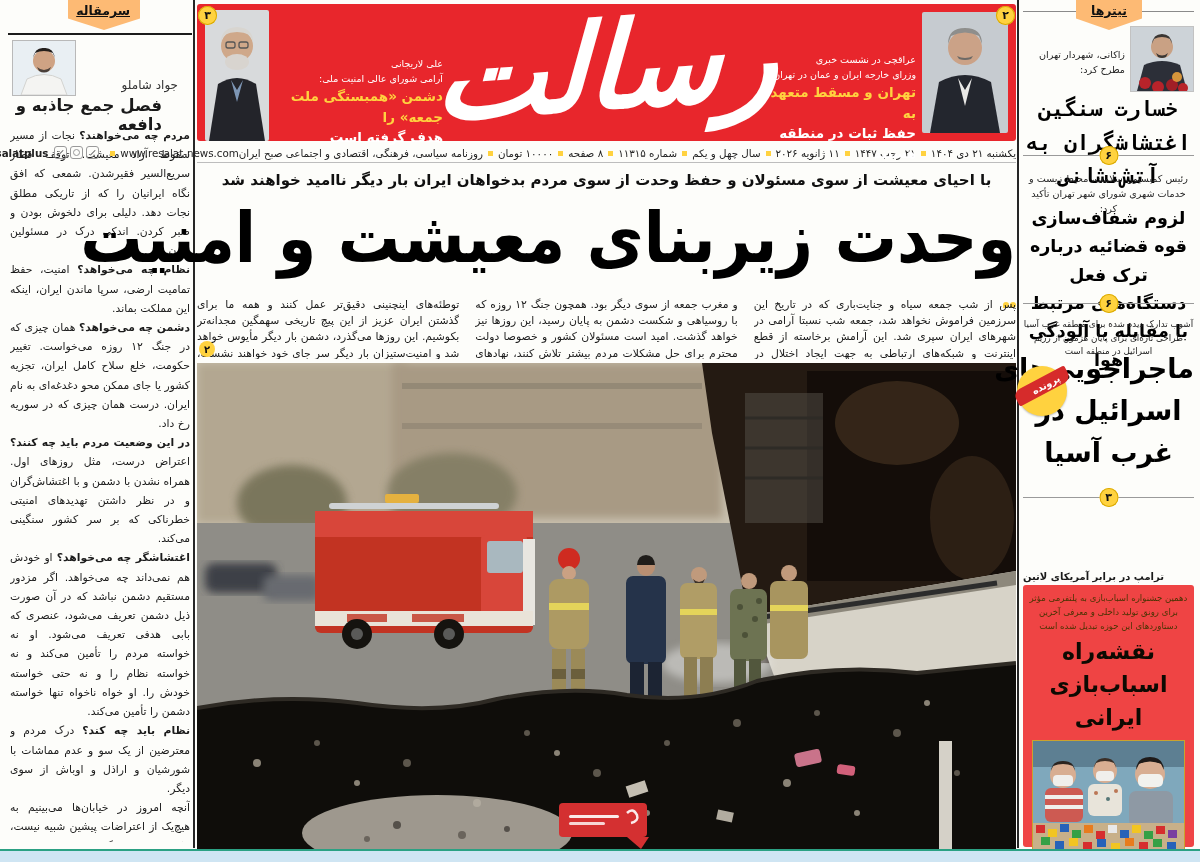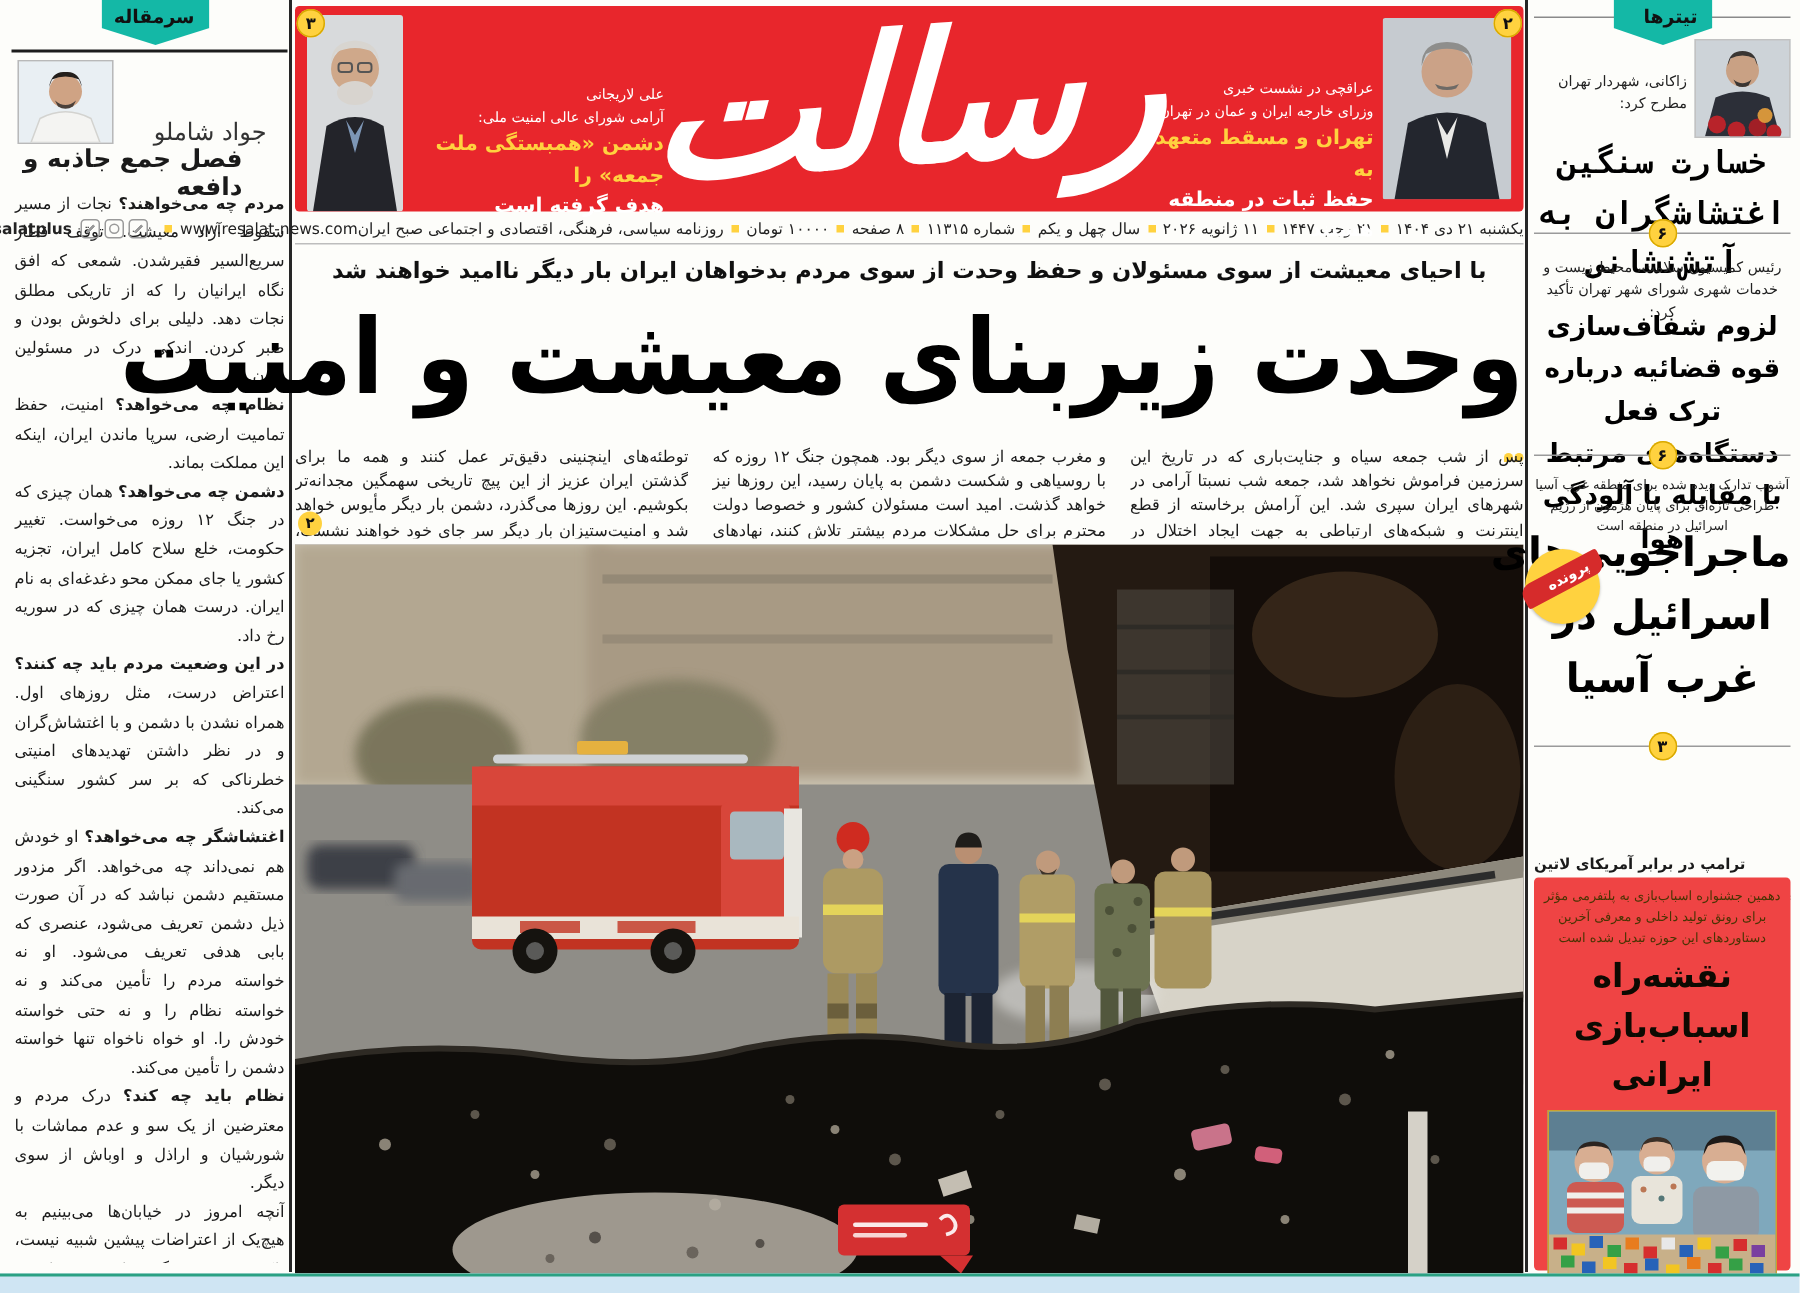--- a/index.html
+++ b/index.html
@@ -5,31 +5,31 @@
   html,body{margin:0;padding:0;}
   body{
     width:1200px;height:862px;position:relative;overflow:hidden;
     background:#fdfdfa;color:#1a1a1a;
     font-family:"DejaVu Sans","Liberation Sans",sans-serif;
     direction:rtl;
   }
   .abs{position:absolute;}
   
   .tab{
-    position:absolute;background:#14b8a6;color:#111;font-weight:bold;
-    font-size:12.5px;padding:3px 10px 2px;
+    position:absolute;background:#fdba74;color:#111;font-weight:bold;
+    font-size:12.5px;text-align:center;padding:3px 10px 2px;
     clip-path:polygon(0 0,100% 0,100% 62%,50% 100%,0 62%);
-    height:30px;box-sizing:border-box;z-index:3;
+    height:30px;box-sizing:border-box;z-index:3;text-decoration:underline;
   }
   .tabline{position:absolute;height:1px;background:#8a8a8a;z-index:1;}
   
   #editorial{left:8px;top:0;width:184px;height:848px;}
   #editorial .rule{position:absolute;left:0;top:33px;width:184px;height:2px;background:#1c1c1c;}
   #ed-photo{left:4px;top:40px;width:62px;height:54px;border:1px solid #b9b9b9;background:#e8eef2;}
-  #ed-author{right:14px;top:78px;font-size:16px;color:#333;}
+  #ed-author{right:14px;top:78px;font-size:12px;color:#333;}
   #ed-title{left:4px;top:96px;width:150px;font-size:16.5px;font-weight:bold;text-align:right;letter-spacing:-.5px;}
   #ed-body{left:2px;top:126px;width:180px;height:716px;overflow:hidden;
     font-size:10.8px;line-height:1.78;text-align:justify;color:#1b1b1b;}
   #ed-body p{margin:0;}
   #ed-body .q{font-weight:bold;}
   
   .vdiv{position:absolute;top:0;width:2px;height:848px;background:#262626;}
   
   #center{left:197px;top:0;width:819px;height:862px;}
   #masthead{left:0;top:4px;width:819px;height:137px;background:#e8262c;border-radius:3px;}

